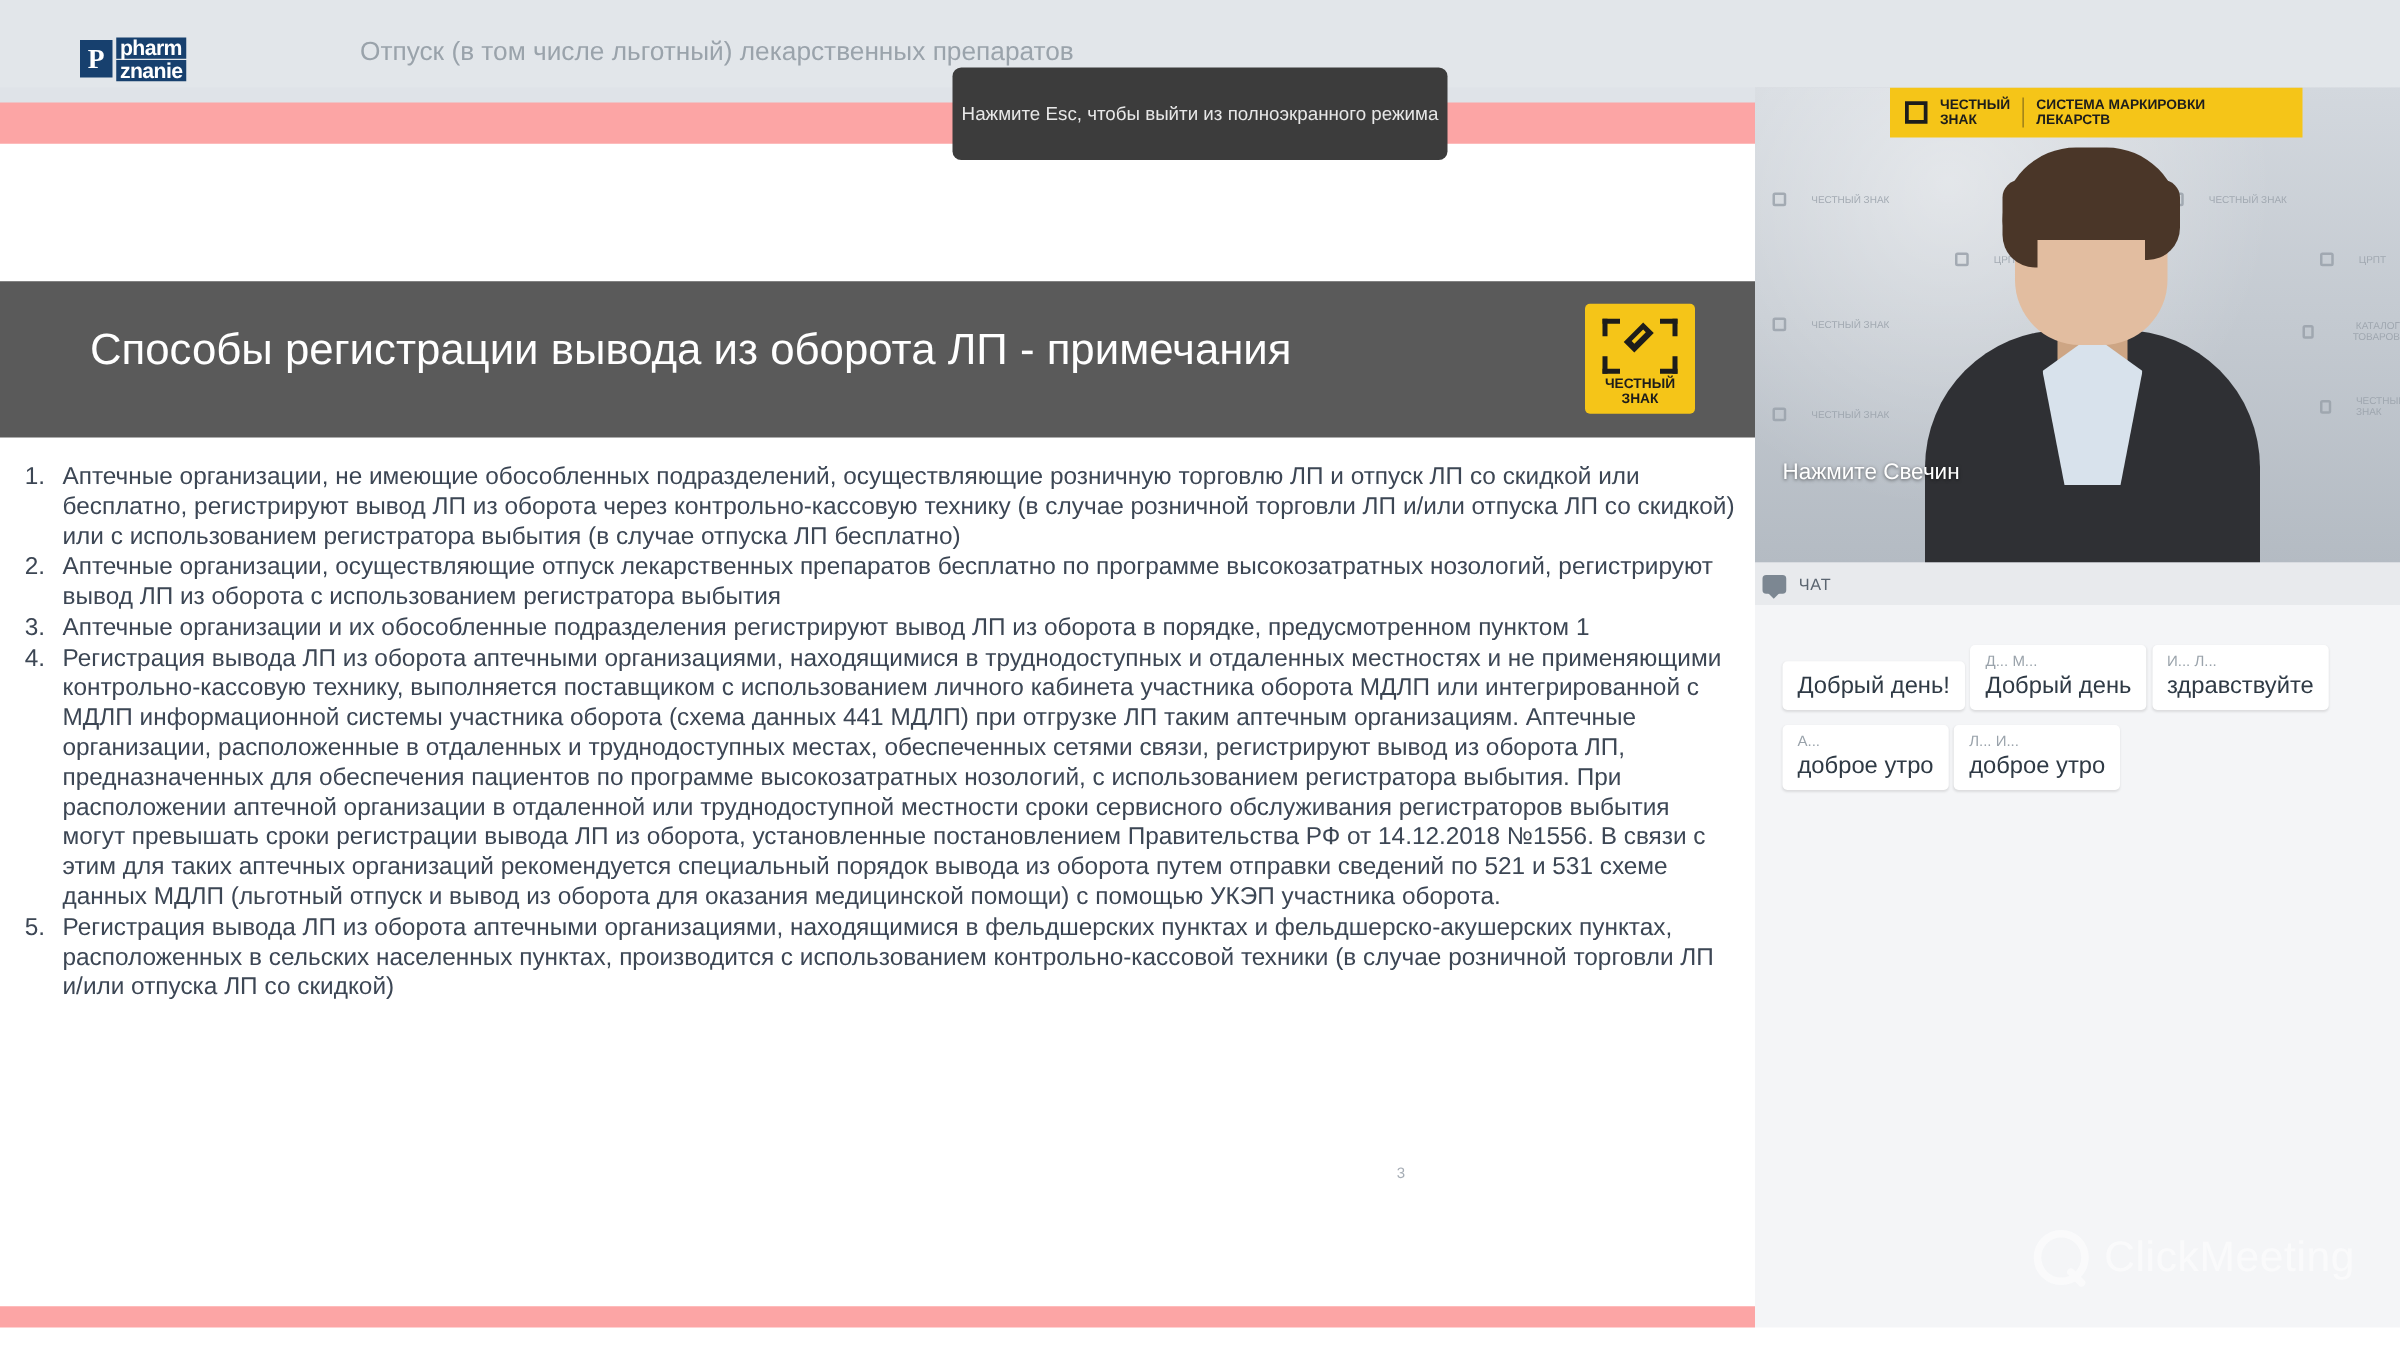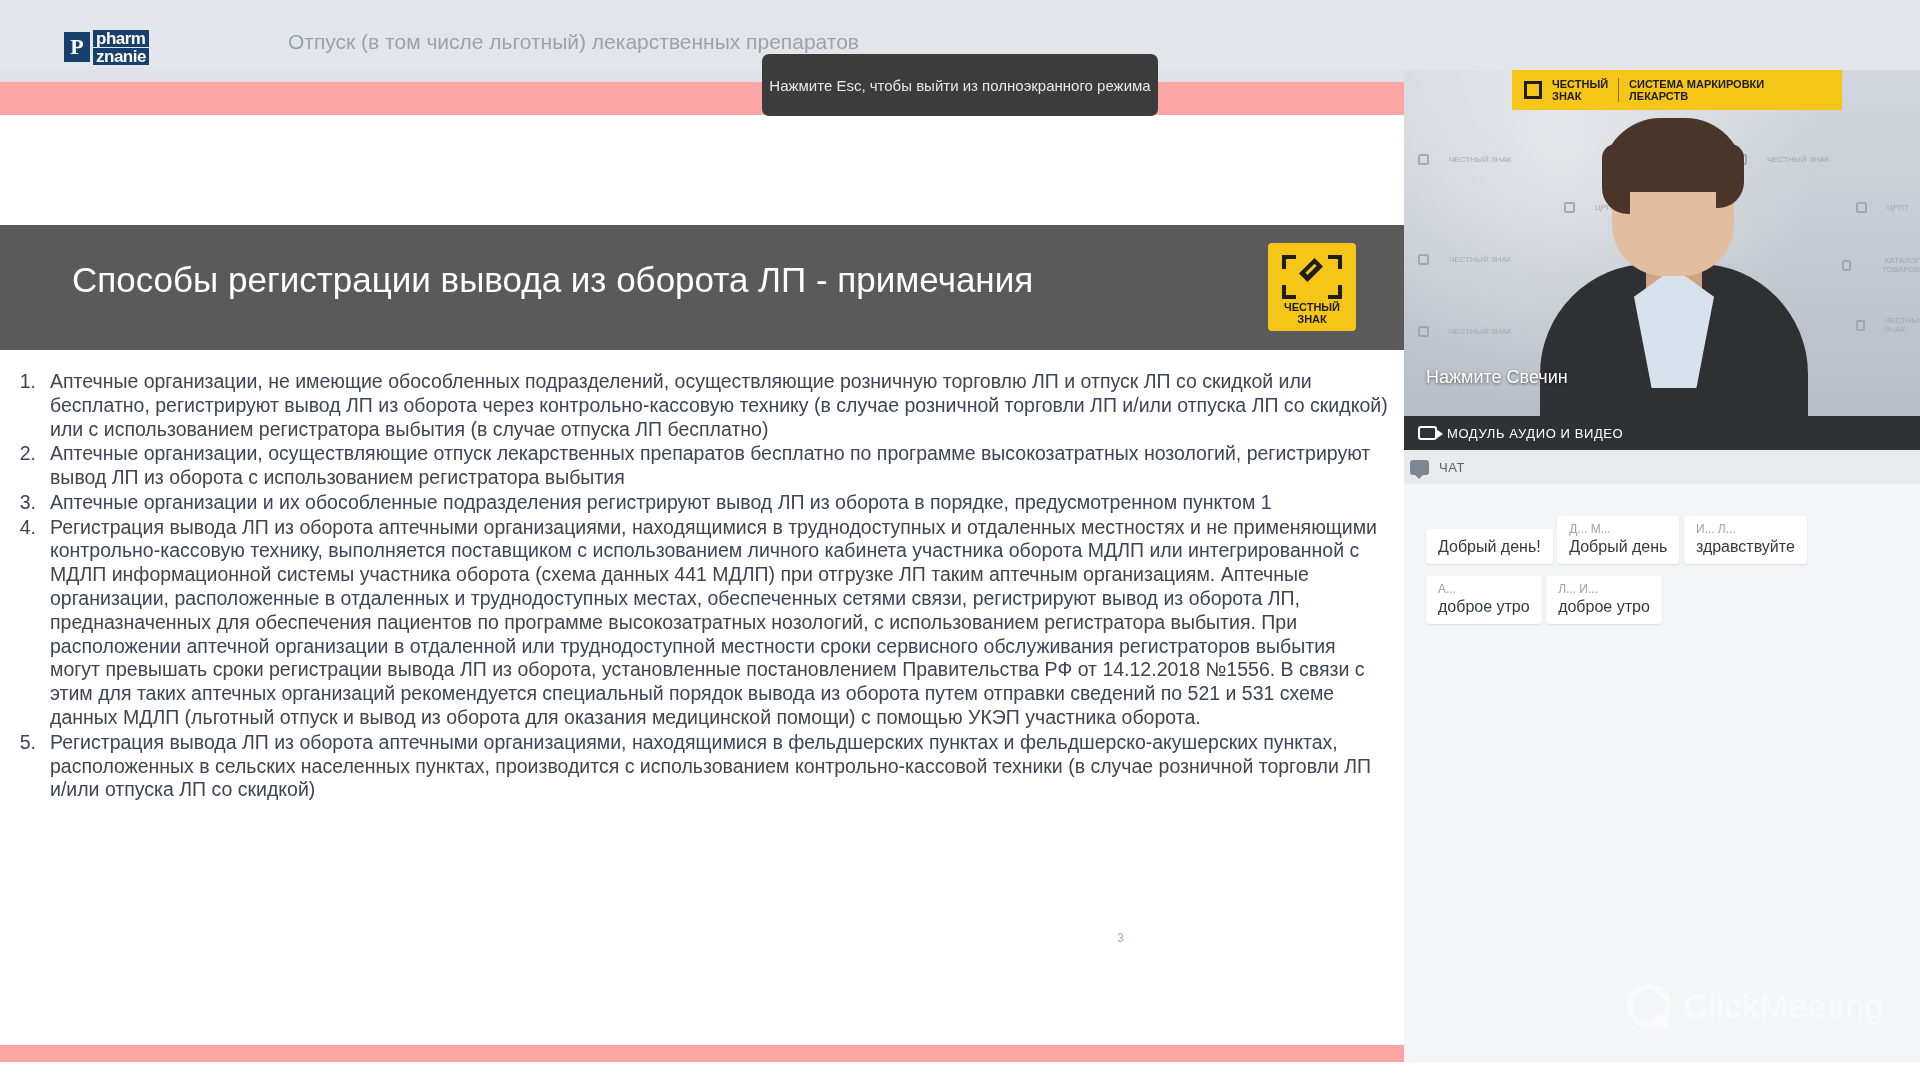--- a/index.html
+++ b/index.html
@@ -37,21 +37,21 @@
     letter-spacing: -0.5px; padding: 0 3px; display: block; margin-top: 1px;
   }
   .webinar-title {
     position: absolute; left: 288px; top: 30px;
     font-size: 21px; color: #9aa3ab; white-space: nowrap;
   }
 
   
   .esc-toast {
     position: absolute; left: 762px; top: 54px;
-    width: 396px; height: 62px;
+    width: 396px; height: 74px;
     background: #3c3c3c; color: #e8e8e8;
     border-radius: 7px;
     display: flex; align-items: center; justify-content: center;
     font-size: 15px;
     z-index: 40;
   }
 
   
   .slide-area {
     position: absolute; left: 0; top: 82px; width: 1404px; height: 1010px;
@@ -208,21 +208,21 @@
     padding: 32px 22px 10px 22px;
     overflow: hidden;
   }
   .msg {
     background: #ffffff; border-radius: 4px;
     padding: 6px 12px 8px 12px; margin-bottom: 12px;
     display: inline-block; max-width: 94%;
     box-shadow: 0 1px 2px rgba(0,0,0,.10);
   }
   .msg .author { font-size: 12px; color: #9aa3ab; margin-bottom: 2px; }
-  .msg .body { font-size: 16px; color: #2f3a45; white-space: nowrap; }
+  .msg .body { font-size: 19px; color: #2f3a45; white-space: nowrap; }
   .msg.no-author { padding-top: 9px; }
 
   .cm-watermark {
     position: absolute; right: 36px; bottom: 52px;
     display: flex; align-items: center; gap: 12px;
     opacity: .55;
   }
   .cm-mark {
     width: 44px; height: 44px; border: 6px solid #ffffff; border-radius: 50%;
     position: relative;
@@ -361,24 +361,20 @@
         <div class="sil-neck"></div>
         <div class="sil-shirt"></div>
         <div class="sil-head"></div>
         <div class="sil-hair"></div>
         <div class="sil-hair2"></div>
         <div class="sil-hair3"></div>
       </div>
 
       <div class="speaker-name">Нажмите Свечин</div>
 
-      <div class="module-bar">
-        <span class="cam-icon"></span>
-        <span>МОДУЛЬ АУДИО И ВИДЕО</span>
-      </div>
     </div>
 
     <div class="chat-header">
       <span class="chat-icon"></span>
       <span>ЧАТ</span>
     </div>
 
     <div class="chat-list">
       <div class="msg no-author">
         <div class="body">Добрый день!</div>

